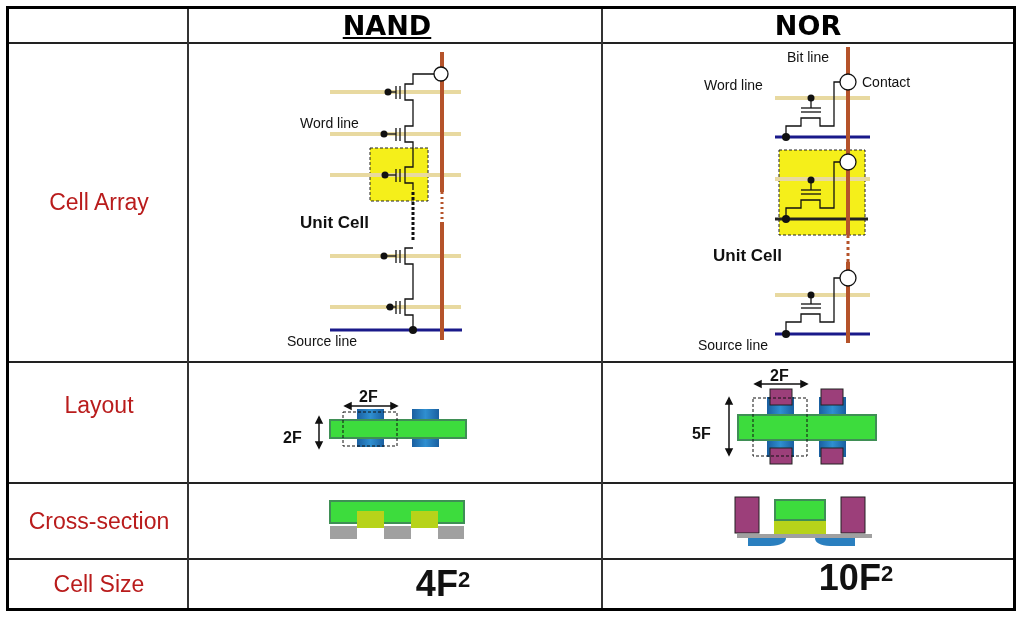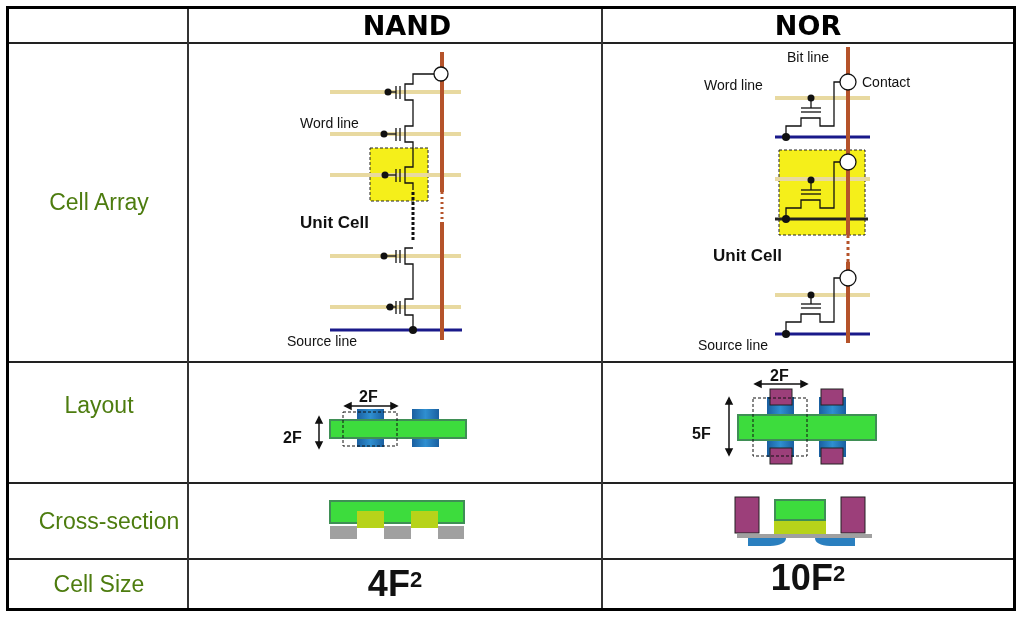--- a/index.html
+++ b/index.html
@@ -1,46 +1,46 @@
 <!DOCTYPE html>
 <html><head>
 <meta charset="utf-8">
 <style>
   html,body{margin:0;padding:0;background:#ffffff;}
   body{width:1024px;height:617px;position:relative;overflow:hidden;font-family:"Liberation Sans",sans-serif;}
   .tbl{position:absolute;left:6px;top:6px;width:1010px;height:605px;border:3px solid #000;box-sizing:border-box;}
   .hline{position:absolute;left:0;right:0;height:2px;background:#222;}
   .vline{position:absolute;top:0;bottom:0;width:2px;background:#333;}
-  .rowlabel{position:absolute;left:0;width:180px;display:flex;align-items:center;justify-content:center;font-size:23px;color:#4d7c0f;}
+  .rowlabel{position:absolute;left:0;width:180px;display:flex;align-items:center;justify-content:center;font-size:23px;color:#b91c1c;}
   .colhead{position:absolute;top:0;height:33px;display:flex;align-items:center;justify-content:center;font-family:"DejaVu Sans",sans-serif;font-weight:bold;font-size:27px;color:#000;}
-  .size{position:absolute;top:550px;height:50px;display:flex;align-items:center;justify-content:center;font-weight:bold;font-size:36px;color:#111;}
+  .size{position:absolute;top:550px;height:50px;display:flex;align-items:center;justify-content:center;font-weight:bold;font-size:36px;color:#111;margin-left:48px;}
   .size sup{font-size:22px;vertical-align:top;position:relative;top:-4px;}
   svg{position:absolute;overflow:visible;}
   .lbl{font-family:"Liberation Sans",sans-serif;font-size:14px;fill:#111;}
   .blbl{font-family:"Liberation Sans",sans-serif;font-size:17px;font-weight:bold;fill:#111;}
   .dim{font-family:"Liberation Sans",sans-serif;font-size:16px;font-weight:bold;fill:#111;}
 </style>
 </head>
 <body>
 
 <div class="tbl">
 
   <div class="hline" style="top:33px;"></div>
   <div class="hline" style="top:352px;"></div>
   <div class="hline" style="top:473px;"></div>
   <div class="hline" style="top:549px;"></div>
   <div class="vline" style="left:178px;"></div>
   <div class="vline" style="left:592px;"></div>
 
-  <div class="colhead" style="left:192px;width:412px;">NAND</div>
+  <div class="colhead" style="left:172px;width:412px;text-decoration:underline;">NAND</div>
   <div class="colhead" style="left:594px;width:410px;text-align:center;">NOR</div>
 
   <div class="rowlabel" style="top:35px;height:317px;">Cell Array</div>
   <div class="rowlabel" style="top:354px;height:85px;">Layout</div>
-  <div class="rowlabel" style="top:475px;height:74px;margin-left:10px;">Cross-section</div>
+  <div class="rowlabel" style="top:475px;height:74px;">Cross-section</div>
   <div class="rowlabel" style="top:551px;height:48px;text-align:right;">Cell Size</div>
 
   <div class="size" style="left:180px;width:412px;top:551px;height:48px;">
     <span>4F</span>
       <sup>2</sup>
   </div>
   <div class="size" style="left:594px;width:410px;top:551px;height:36px;">
     <span>10F</span>
       <sup>2</sup>
   </div>

